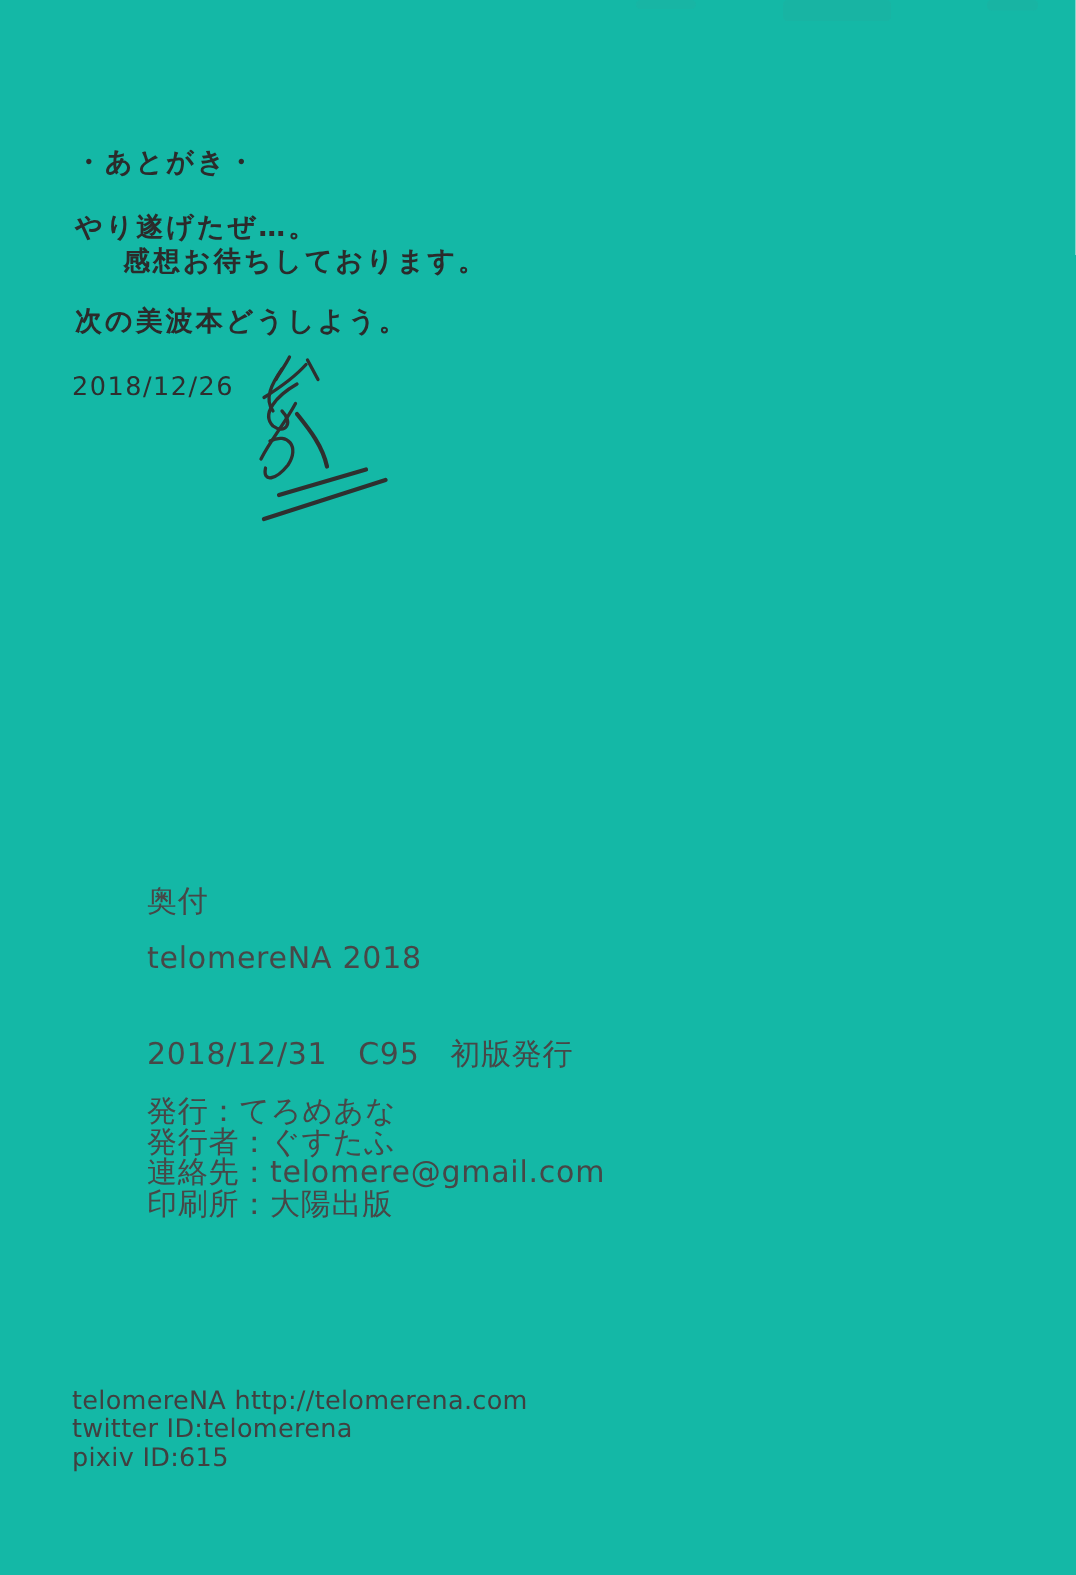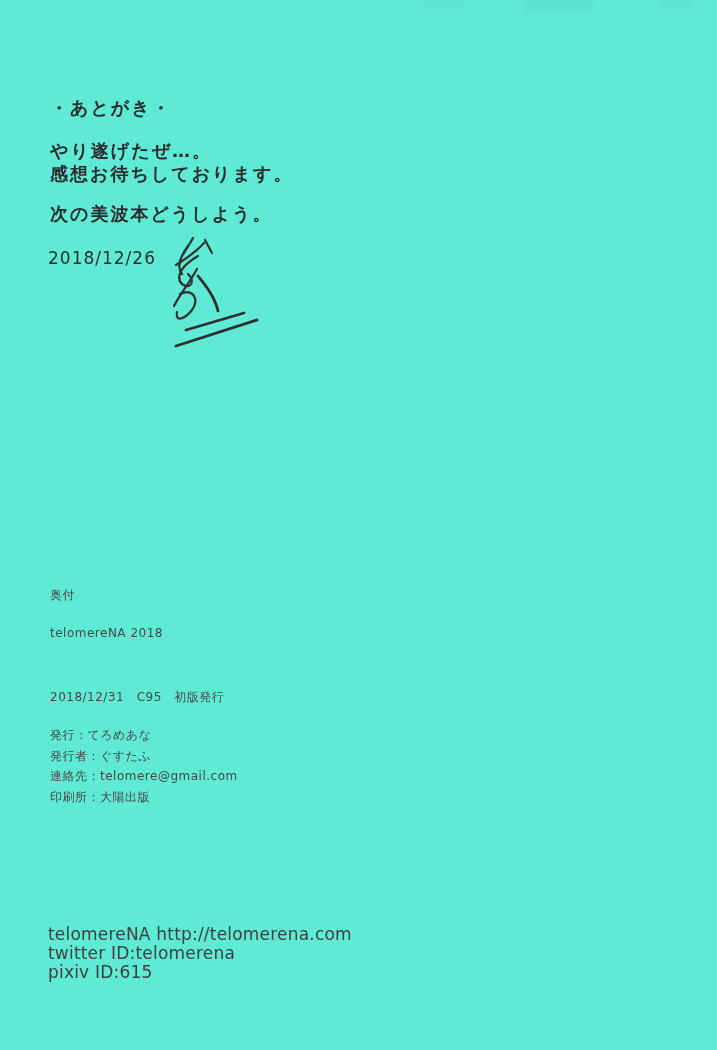--- a/index.html
+++ b/index.html
@@ -5,21 +5,21 @@
   html, body {
     margin: 0;
     padding: 0;
     background: #e8e8e8;
   }
   .page {
     position: relative;
     width: 717px;
     height: 1050px;
     margin: 0 auto;
-    background: #5eead4;
+    background: #14b8a6;
     overflow: hidden;
     font-family: "DejaVu Sans", "Liberation Sans", sans-serif;
   }
   
   .artifact {
     position: absolute;
     background: rgba(120,120,120,0.05);
     border-radius: 3px;
   }
   .a1 { left: 522px; top: 0; width: 72px; height: 14px; }
@@ -33,34 +33,35 @@
     color: #3c3c3c;
   }
   .afterword {
     font-weight: bold;
     color: #2b2b2b;
     font-size: 18px;
     letter-spacing: 2px;
   }
   .t-heading   { top: 96px;  }
   .t-line1     { top: 139px; }
-  .t-line2     { top: 162px; }
+  .t-line2     { top: 162px; margin-left: 32px; }
   .t-line3     { top: 202px; }
   .t-date      { top: 248px; font-size: 17px; font-weight: normal; color: #2e2e2e; letter-spacing: 1px; left: 48px; }
 
   .sig {
     position: absolute;
     left: 158px;
     top: 232px;
   }
 
   .colophon {
-    font-size: 12px;
+    font-size: 20px;
     color: #474747;
     letter-spacing: 0.5px;
+    margin-left: 48px;
   }
   .t-okuzuke   { top: 587px; }
   .t-circle    { top: 626px; }
   .t-title     { top: 666px; }
   .t-edition   { top: 689px; }
   .t-publisher { top: 727px; }
   .t-author    { top: 748px; }
   .t-contact   { top: 768px; }
   .t-printer   { top: 789px; }
   .t-notice1   { top: 822px; }

